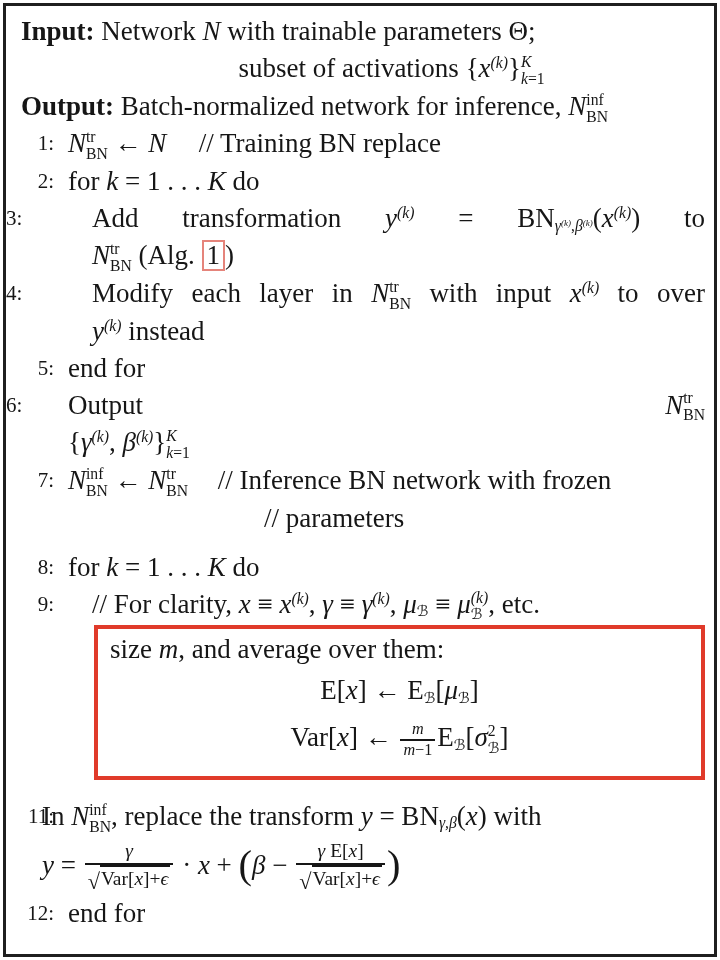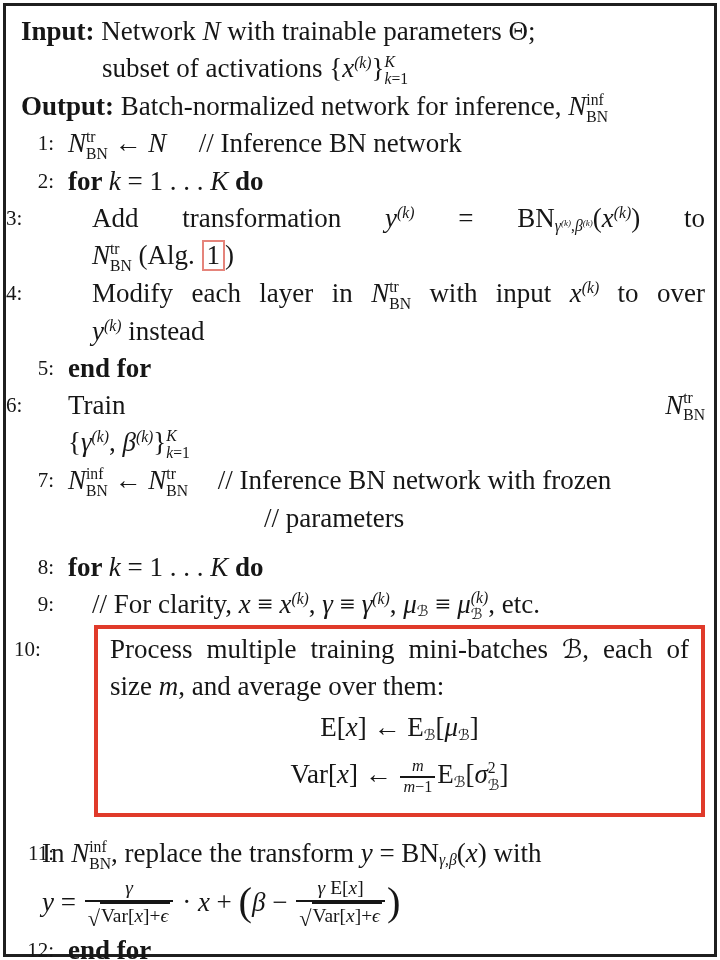--- a/index.html
+++ b/index.html
@@ -14,21 +14,21 @@
   .frame{
     position:absolute;inset:3px;border:3px solid var(--border);background:#fff;
   }
   .content{position:relative;height:100%;padding-top:7px;font-size:27px;line-height:37px;}
   .row{position:relative;padding-right:9px;}
   .num{
     position:absolute;left:0;width:48px;text-align:right;
     font-size:21px;line-height:inherit;
   }
   .p-label{padding-left:15px;}
-  .p-cont-head{padding-left:96px;}
+  .p-cont-head{padding-left:72px;text-align:center;}
   .p-main{padding-left:62px;}
   .p-ind{padding-left:86px;}
   .p-ind2{padding-left:36px;}
   .p-params{padding-left:258px;}
   .just{text-align:justify;text-align-last:justify;}
   .mt-loop{margin-top:12px;}
   .mt-11{margin-top:18px;}
   .redbox{
     position:relative;margin-left:88px;margin-right:9px;margin-top:2px;
     border:4px solid var(--red-box);padding:2px 8px 14px 8px;
@@ -37,21 +37,21 @@
   .redbox .row{padding-left:4px;padding-right:4px;}
   .eq{text-align:center;padding-right:36px;}
   .eq-mean{line-height:44px;}
   .eq-var{line-height:50px;}
   .formula{line-height:58px;}
   .lbl{font-weight:bold;}
 
   
   .tk-rm{}
   .tk-it{font-style:italic;}
-  .tk-bf{font-weight:bold;}
+  .tk-bf{font-weight:normal;}
   .tk-sp{display:inline-block;}
   .tk-sup{font-size:.58em;vertical-align:.55em;line-height:1;}
   .tk-sub{font-size:.58em;vertical-align:-.22em;line-height:1;}
   .tk-ss{
     display:inline-flex;flex-direction:column;align-items:flex-start;
     vertical-align:middle;font-size:.58em;line-height:1.08;
   }
   .ss-t,.ss-b{display:block;}
   .tk-frac{
     display:inline-flex;flex-direction:column;align-items:center;
@@ -92,21 +92,21 @@
             <span class="ss-t"><span class="tk tk-rm">inf</span></span>
             <span class="ss-b"><span class="tk tk-rm">BN</span></span>
           </span></span>
     </div>
 
     <div class="row p-main">
       <span class="num">1:</span>
       <span><span class="tk tk-it">N</span><span class="tk tk-ss">
             <span class="ss-t"><span class="tk tk-rm">tr</span></span>
             <span class="ss-b"><span class="tk tk-rm">BN</span></span>
-          </span><span class="tk tk-rm"> ← </span><span class="tk tk-it">N</span><span class="tk tk-sp" style="width: 1.2em;"></span><span class="tk tk-rm">// Inference BN network</span></span>
+          </span><span class="tk tk-rm"> ← </span><span class="tk tk-it">N</span><span class="tk tk-sp" style="width: 1.2em;"></span><span class="tk tk-rm">// Training BN replace</span></span>
     </div>
 
     <div class="row p-main">
       <span class="num">2:</span>
       <span><span class="tk tk-bf">for </span><span class="tk tk-it">k</span><span class="tk tk-rm"> = 1 . . . </span><span class="tk tk-it">K</span><span class="tk tk-bf"> do</span></span>
     </div>
 
     <div class="row p-ind just">
       <span class="num">3:</span>
       <span><span class="tk tk-rm">Add transformation </span><span class="tk tk-it">y</span><span class="tk tk-sup"><span class="tk tk-it">(k)</span></span><span class="tk tk-rm"> = BN</span><span class="tk tk-sub"><span class="tk tk-it">γ</span><span class="tk tk-sup"><span class="tk tk-it">(k)</span></span><span class="tk tk-rm">,</span><span class="tk tk-it">β</span><span class="tk tk-sup"><span class="tk tk-it">(k)</span></span></span><span class="tk tk-rm">(</span><span class="tk tk-it">x</span><span class="tk tk-sup"><span class="tk tk-it">(k)</span></span><span class="tk tk-rm">) to</span></span>
@@ -125,21 +125,21 @@
     </div>
     <div class="row p-ind"><span class="tk tk-it">y</span><span class="tk tk-sup"><span class="tk tk-it">(k)</span></span><span class="tk tk-rm"> instead</span></div>
 
     <div class="row p-main">
       <span class="num">5:</span>
       <span><span class="tk tk-bf">end for</span></span>
     </div>
 
     <div class="row p-main just">
       <span class="num">6:</span>
-      <span><span class="tk tk-rm">Train </span><span class="tk tk-it">N</span><span class="tk tk-ss">
+      <span><span class="tk tk-rm">Output </span><span class="tk tk-it">N</span><span class="tk tk-ss">
             <span class="ss-t"><span class="tk tk-rm">tr</span></span>
             <span class="ss-b"><span class="tk tk-rm">BN</span></span>
           </span></span>
     </div>
     <div class="row p-main"><span class="tk tk-rm">{</span><span class="tk tk-it">γ</span><span class="tk tk-sup"><span class="tk tk-it">(k)</span></span><span class="tk tk-rm">, </span><span class="tk tk-it">β</span><span class="tk tk-sup"><span class="tk tk-it">(k)</span></span><span class="tk tk-rm">}</span><span class="tk tk-ss">
           <span class="ss-t"><span class="tk tk-it">K</span></span>
           <span class="ss-b"><span class="tk tk-it">k</span><span class="tk tk-rm">=1</span></span>
         </span></div>
 
     <div class="row p-main">
@@ -161,24 +161,20 @@
 
     <div class="row p-ind">
       <span class="num">9:</span>
       <span><span class="tk tk-rm">// For clarity, </span><span class="tk tk-it">x</span><span class="tk tk-rm"> ≡ </span><span class="tk tk-it">x</span><span class="tk tk-sup"><span class="tk tk-it">(k)</span></span><span class="tk tk-rm">, </span><span class="tk tk-it">γ</span><span class="tk tk-rm"> ≡ </span><span class="tk tk-it">γ</span><span class="tk tk-sup"><span class="tk tk-it">(k)</span></span><span class="tk tk-rm">, </span><span class="tk tk-it">μ</span><span class="tk tk-sub"><span class="tk tk-mcal">ℬ</span></span><span class="tk tk-rm"> ≡ </span><span class="tk tk-it">μ</span><span class="tk tk-ss">
             <span class="ss-t"><span class="tk tk-it">(k)</span></span>
             <span class="ss-b"><span class="tk tk-mcal">ℬ</span></span>
           </span><span class="tk tk-rm">, etc.</span></span>
     </div>
 
     <div class="redbox">
-      <div class="row just">
-        <span class="num">10:</span>
-        <span><span class="tk tk-rm">Process multiple training mini-batches </span><span class="tk tk-mcal">ℬ</span><span class="tk tk-rm">, each of</span></span>
-      </div>
       <div class="row"><span class="tk tk-rm">size </span><span class="tk tk-it">m</span><span class="tk tk-rm">, and average over them:</span></div>
       <div class="row eq eq-mean"><span class="tk tk-rm">E[</span><span class="tk tk-it">x</span><span class="tk tk-rm">] ← E</span><span class="tk tk-sub"><span class="tk tk-mcal">ℬ</span></span><span class="tk tk-rm">[</span><span class="tk tk-it">μ</span><span class="tk tk-sub"><span class="tk tk-mcal">ℬ</span></span><span class="tk tk-rm">]</span></div>
       <div class="row eq eq-var"><span class="tk tk-rm">Var[</span><span class="tk tk-it">x</span><span class="tk tk-rm">] ← </span><span class="tk tk-frac">
             <span class="fr-n"><span class="tk tk-it">m</span></span>
             <span class="fr-d"><span class="tk tk-it">m</span><span class="tk tk-rm">−1</span></span>
           </span><span class="tk tk-rm">E</span><span class="tk tk-sub"><span class="tk tk-mcal">ℬ</span></span><span class="tk tk-rm">[</span><span class="tk tk-it">σ</span><span class="tk tk-ss">
             <span class="ss-t"><span class="tk tk-rm">2</span></span>
             <span class="ss-b"><span class="tk tk-mcal">ℬ</span></span>
           </span><span class="tk tk-rm">]</span></div>
     </div>

